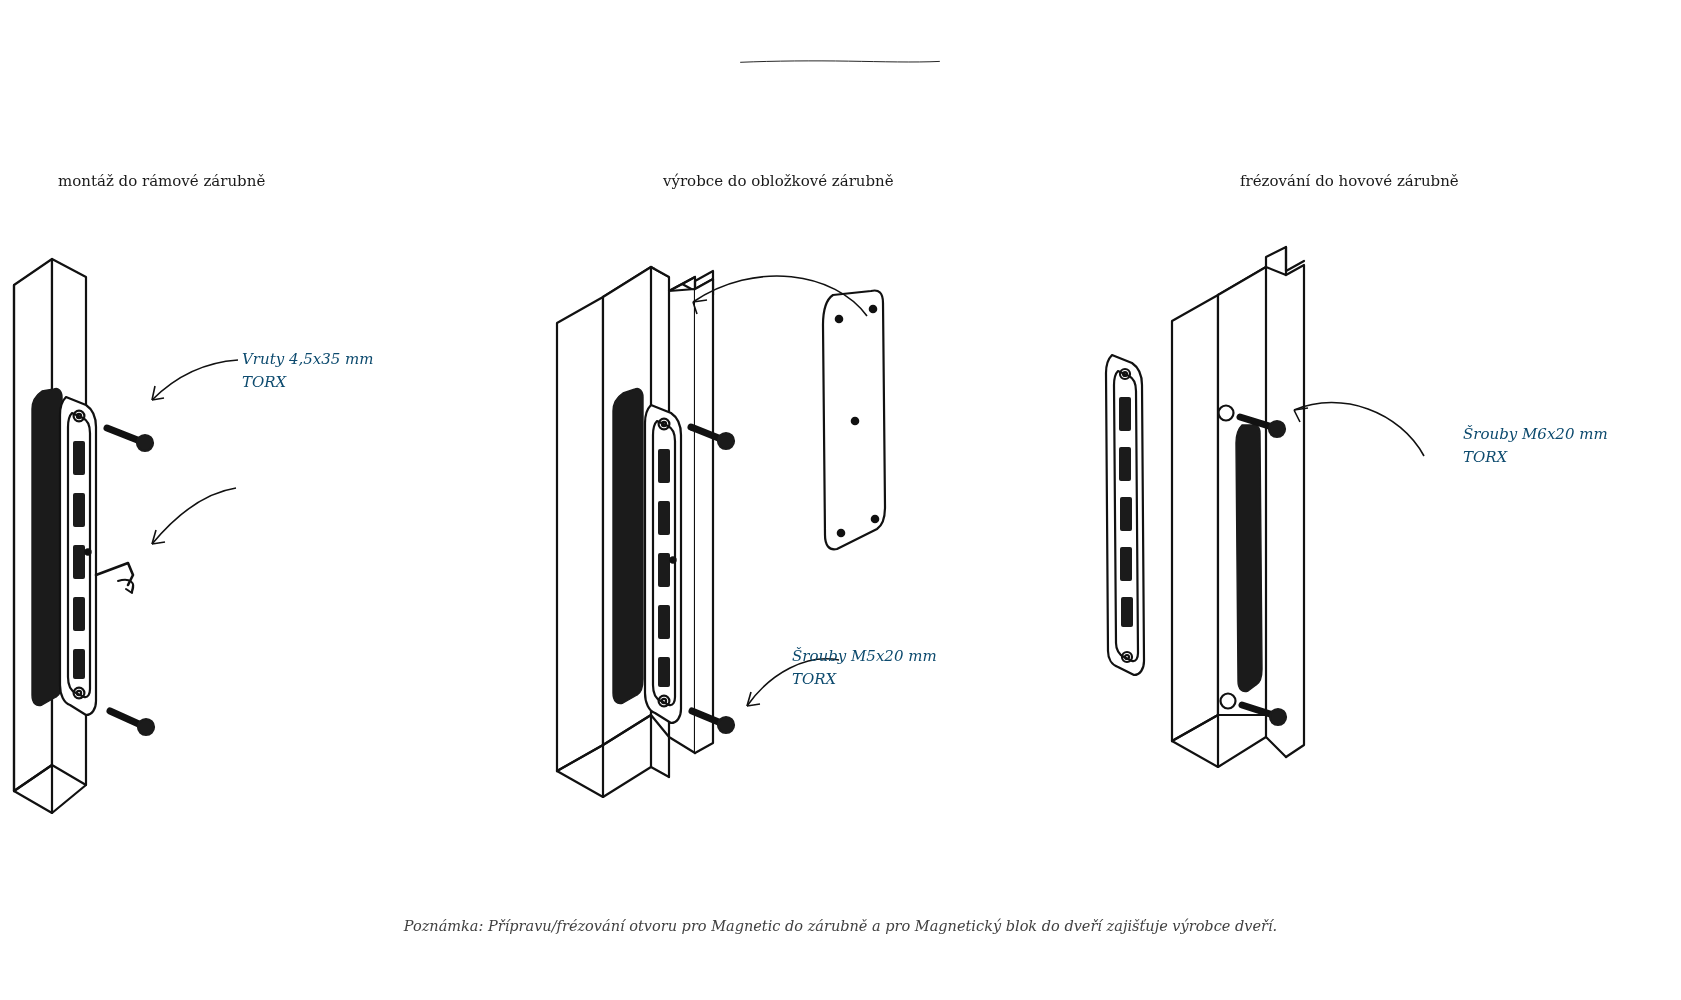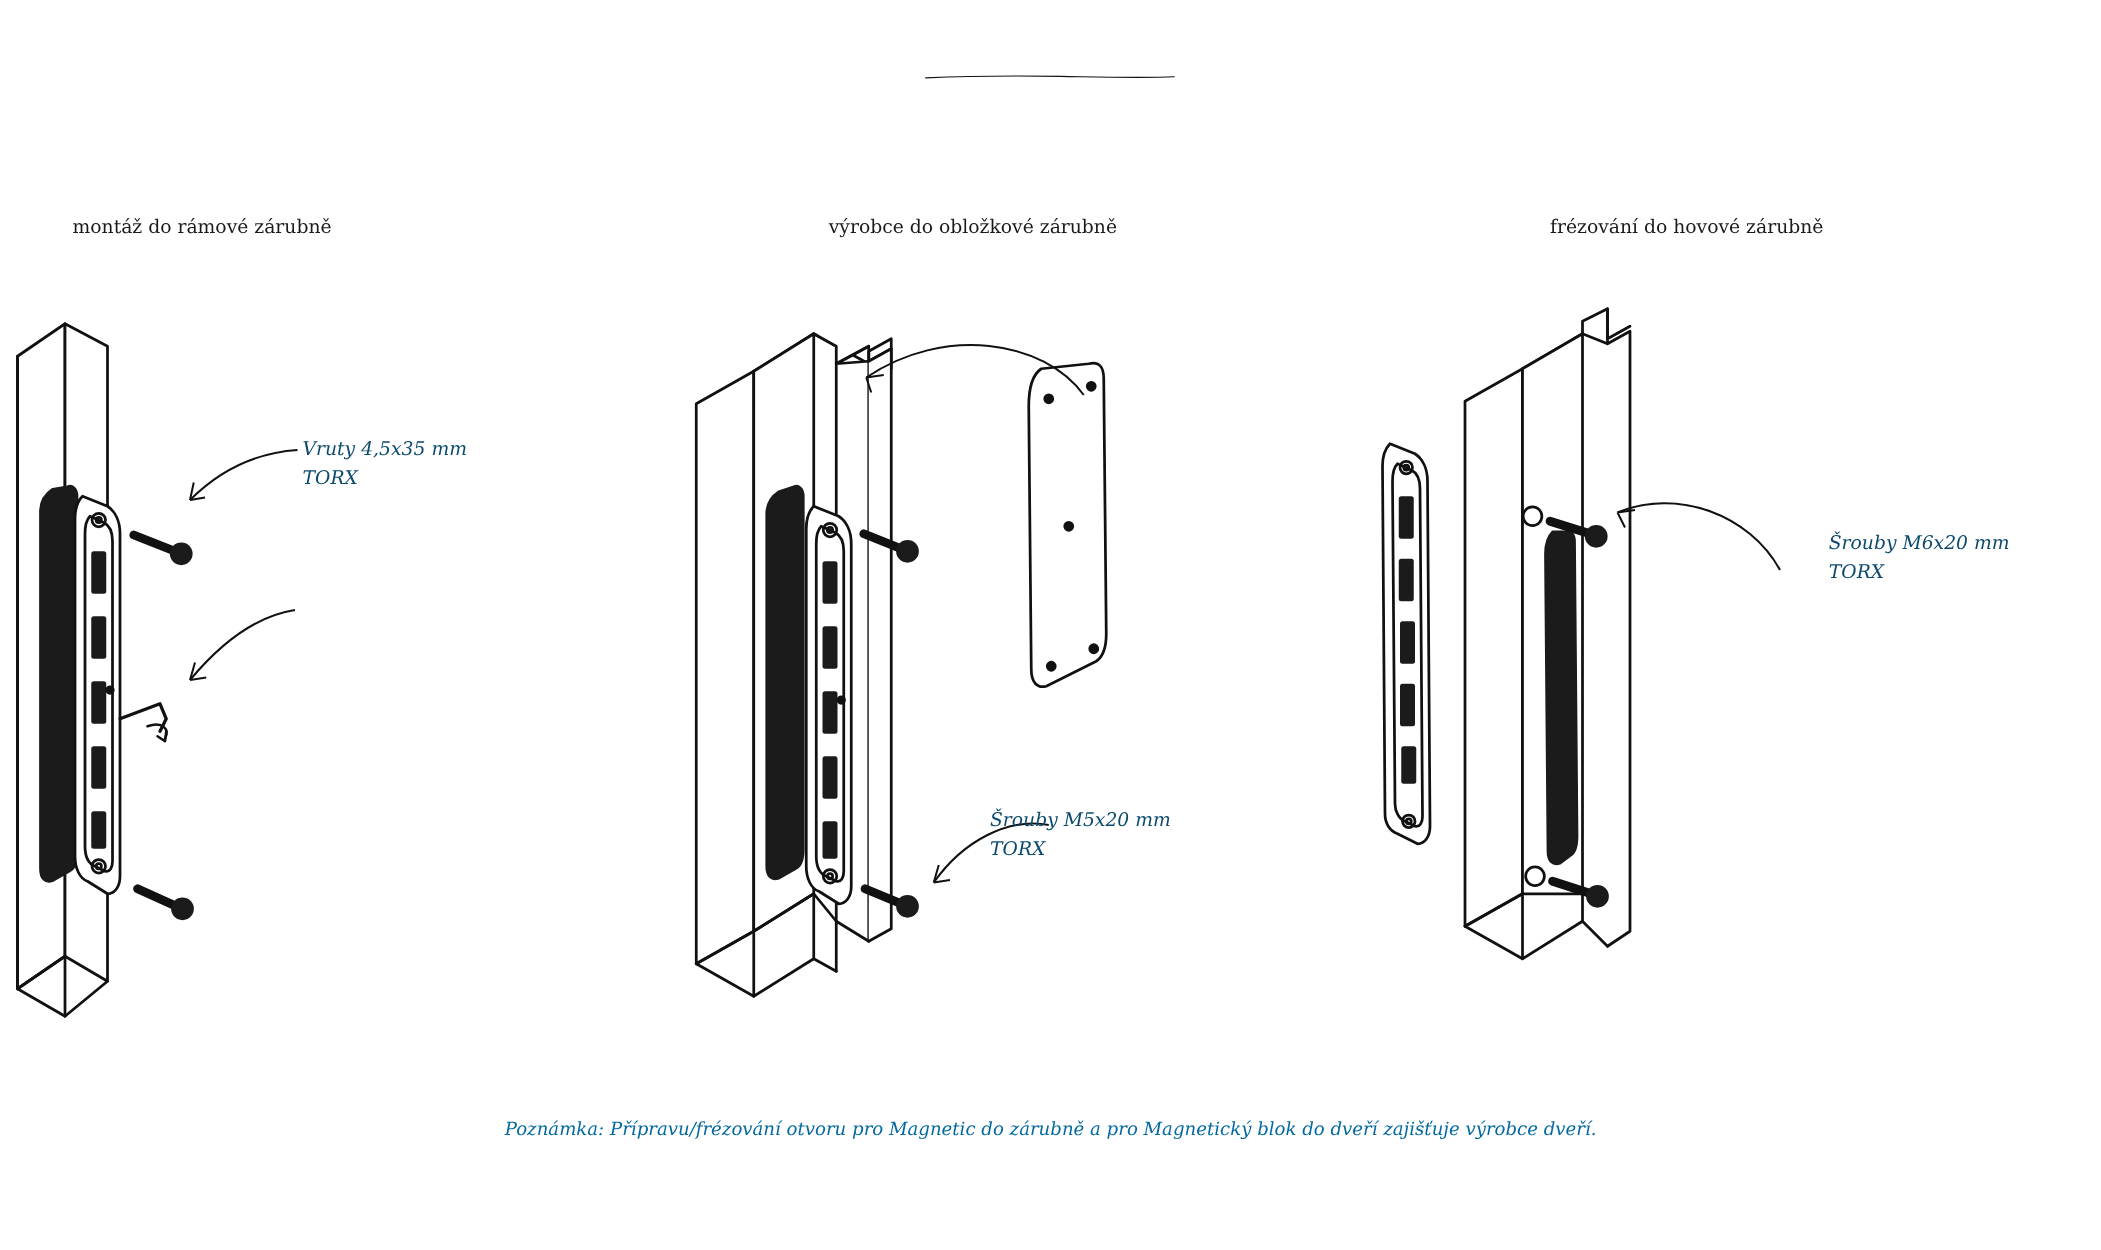--- a/index.html
+++ b/index.html
@@ -59,27 +59,27 @@
     white-space: pre-line;
   }
   .c1 { left: 242px; top: 348px; }
   .c2 { left: 240px; top: 462px; }
   .c3 { left: 792px; top: 645px; }
   .c4 { left: 1424px; top: 423px; margin-left: 39px; }
 
   .note {
     position: absolute;
     left: 0;
-    top: 896px;
+    top: 918px;
     width: 1681px;
     text-align: center;
     font-size: 14.5px;
     font-style: italic;
     font-family: "DejaVu Serif", serif;
-    color: #0369a1;
+    color: #404040;
   }
   svg { display: block; }
   .art { position: absolute; left: 0; top: 0; }
 </style>
 </head>
 <body>
 
 <div class="page">
 
 

